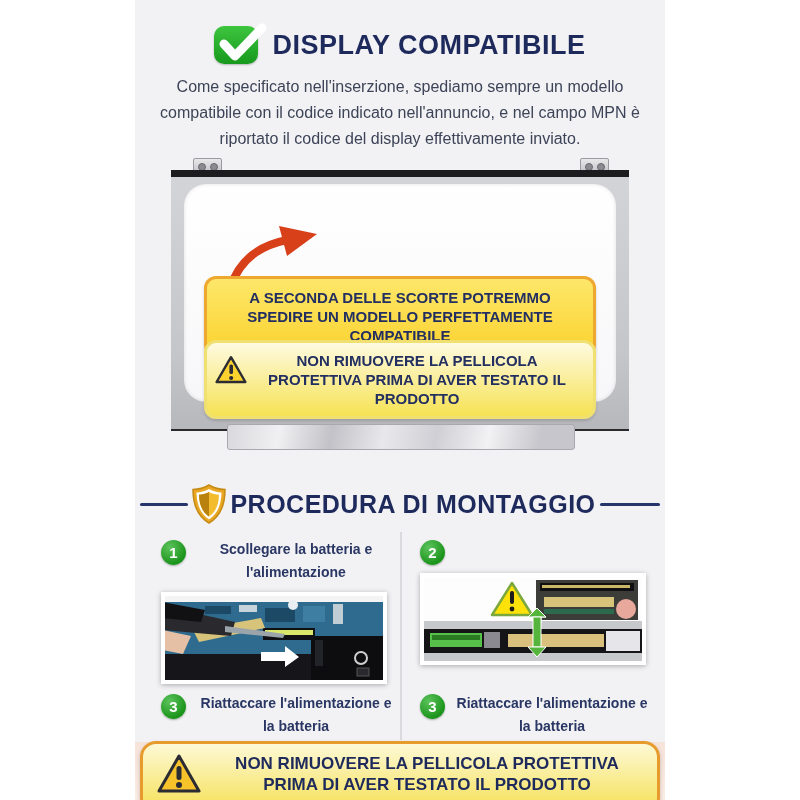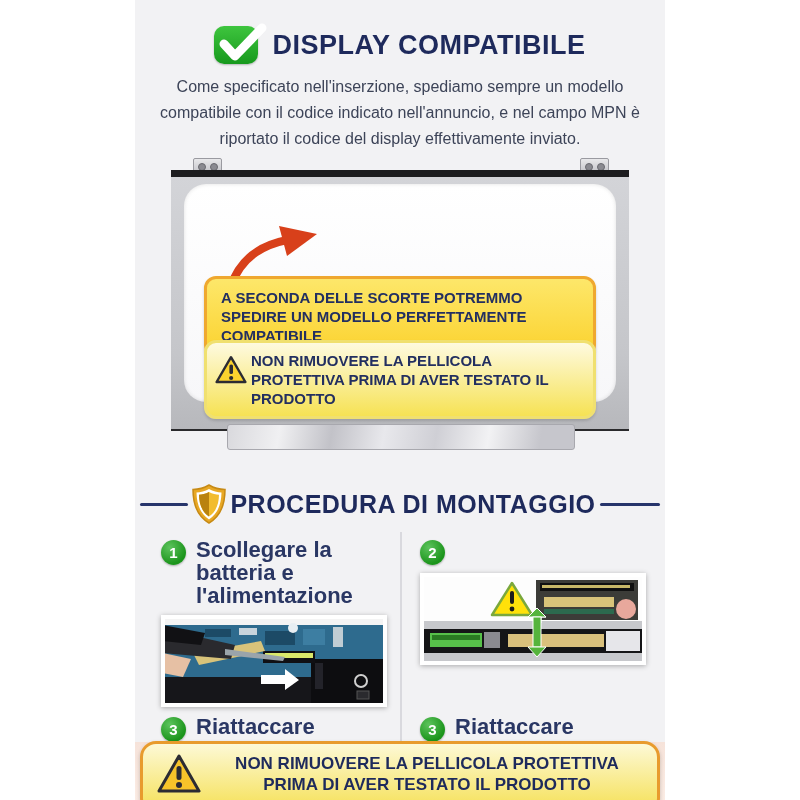--- a/index.html
+++ b/index.html
@@ -16,38 +16,38 @@
 
   
   .panel{position:relative;width:458px;height:292px;margin:6px auto 0;}
   .bracket{position:absolute;top:0;width:27px;height:16px;background:linear-gradient(180deg,#e8e8ea,#bfbfc4);border:1px solid #9a9aa0;border-radius:2px;display:flex;align-items:center;justify-content:center;gap:4px;}
   .bracket i{width:6px;height:6px;border-radius:50%;background:#8a8a90;border:1px solid #6a6a70;}
   .bracket.bl{left:22px;} .bracket.br{left:409px;}
   .panel-topbar{position:absolute;left:0;right:0;top:12px;height:8px;background:#1c1c1e;}
   .panel-body{position:absolute;left:0;right:0;top:19px;height:252px;background:linear-gradient(180deg,#d3d4d8,#c5c6ca 70%,#b7b8bc);border-bottom:2px solid #2a2a2c;}
   .panel-screen{position:absolute;left:13px;right:13px;top:26px;height:218px;background:linear-gradient(180deg,#ffffff,#f7f7f9);border-radius:22px;box-shadow:inset 0 0 4px rgba(0,0,0,.12);}
   .foil{position:absolute;left:56px;width:346px;top:266px;height:24px;background:linear-gradient(100deg,#d9d9dd 0%,#f0f0f2 15%,#c2c2c8 30%,#e8e8ec 45%,#cfcfd5 60%,#f2f2f4 75%,#c6c6cc 90%);border:1px solid #a8a8ae;border-radius:3px;}
-  .sticker{position:absolute;left:33px;width:392px;box-sizing:border-box;font-weight:bold;color:#232f60;border-radius:12px;}
+  .sticker{position:absolute;left:33px;width:392px;box-sizing:border-box;text-align:center;font-weight:bold;color:#232f60;border-radius:12px;}
   .sticker.stock{top:118px;padding:9px 14px;font-size:15px;line-height:19px;background:linear-gradient(180deg,#fde76a,#fbd22e);border:3px solid #efa82f;box-shadow:0 2px 3px rgba(0,0,0,.18);}
   .sticker.film{top:182px;padding:8px 10px 8px 44px;font-size:15px;line-height:19px;background:linear-gradient(180deg,#fefae0,#f6e254);border:3px solid #f0e070;box-shadow:0 2px 3px rgba(0,0,0,.15);position:absolute;}
   .sticker.film svg{position:absolute;left:8px;top:12px;}
   .red-arrow{position:absolute;left:38px;top:66px;}
 
   
   .proc-hdr{display:flex;align-items:center;justify-content:center;gap:4px;margin-top:34px;}
   .proc-line{height:3px;background:#27356b;border-radius:2px;}
   .proc-line.l{width:48px;} .proc-line.r{width:60px;}
   .proc-title{font-size:25px;font-weight:bold;color:#1e2a5c;letter-spacing:.5px;}
 
   .steps{width:506px;margin:8px auto 0;display:grid;grid-template-columns:1fr 1fr;}
   .cell{padding:6px 4px 2px 14px;}
   .cell.rcol{border-left:2px solid #d9d9de;padding-left:18px;}
   .step-row{display:flex;align-items:flex-start;gap:10px;}
   .step-num{flex:0 0 auto;width:25px;height:25px;border-radius:50%;background:radial-gradient(circle at 35% 30%,#5cc35c,#1b941b 70%);color:#ffffff;font-size:15px;font-weight:bold;display:flex;align-items:center;justify-content:center;margin-top:2px;box-shadow:0 1px 2px rgba(0,0,0,.3);}
-  .step-text{font-size:22px;line-height:23px;font-weight:600;color:#2a3764;}
+  .step-text{font-size:14px;line-height:23px;font-weight:600;color:#2a3764;text-align:center;}
   .shot{display:block;margin-top:8px;border:4px solid #ffffff;box-shadow:0 1px 5px rgba(0,0,0,.3);background:#fff;}
 
   
   .footer-zone{position:absolute;left:0;right:0;bottom:0;height:58px;background:linear-gradient(180deg,#f6e3da,#fbece4);}
   .banner{position:absolute;left:5px;right:5px;bottom:-14px;box-sizing:border-box;display:flex;align-items:center;gap:10px;padding:9px 14px 16px;border:3px solid #e89b2d;border-radius:16px;background:linear-gradient(180deg,#fdf9d6,#f5e055);box-shadow:0 2px 4px rgba(0,0,0,.2);}
   .banner-text{flex:1;text-align:center;font-size:17px;line-height:21px;font-weight:bold;color:#1e2a5c;}
 </style>
 </head>
 <body>
 

